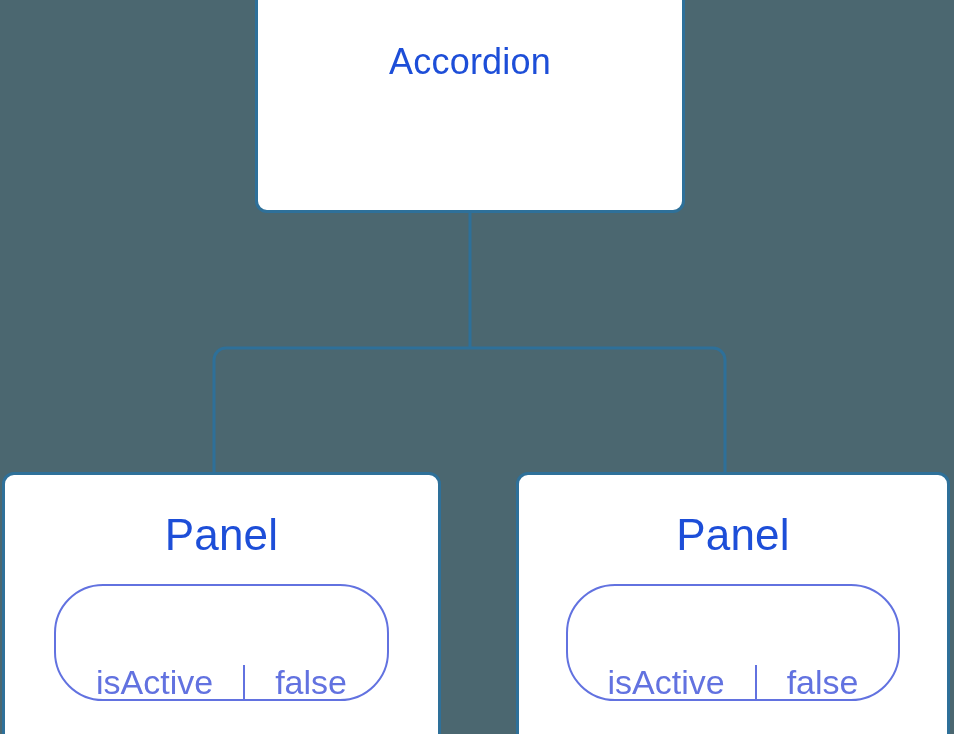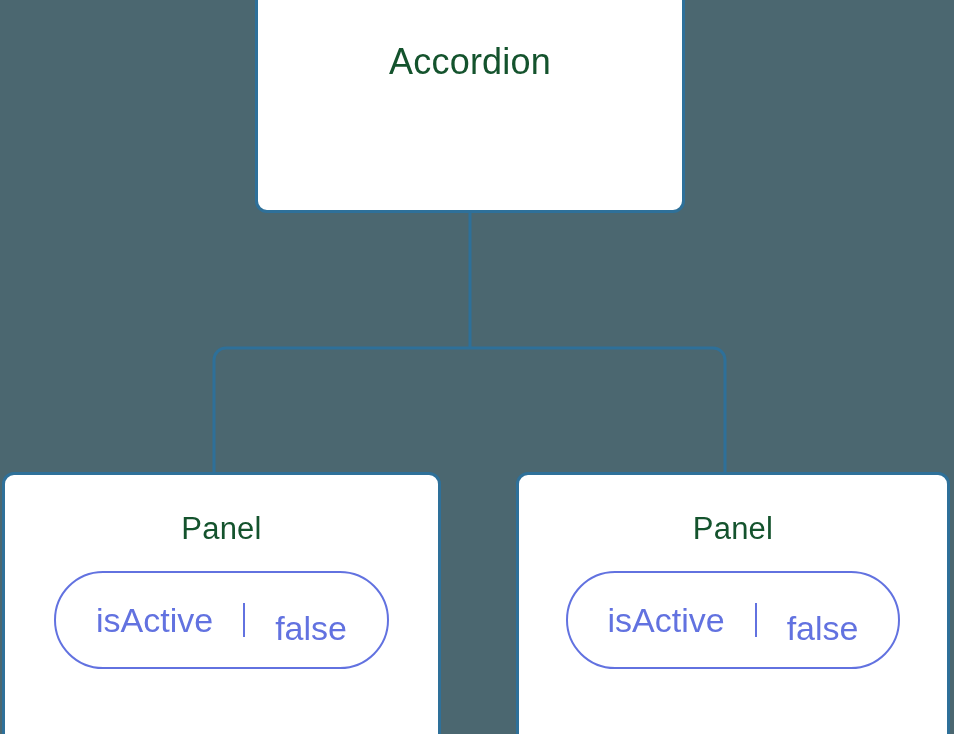--- a/index.html
+++ b/index.html
@@ -48,21 +48,21 @@
     left: 255px;
     top: -90px;
     width: 430px;
     height: 303px;
     display: flex;
     align-items: center;
     justify-content: center;
   }
 
   .node-title {
-    color: #14532d;
+    color: #1d4ed8;
     font-size: 36px;
     line-height: 1;
     letter-spacing: 0.2px;
     white-space: nowrap;
   }
 
   
   .panel-node {
     top: 472px;
     height: 300px;
@@ -77,29 +77,29 @@
     left: 2px;
     width: 439px;
   }
 
   #node-panel-right {
     left: 516px;
     width: 434px;
   }
 
   .panel-node .node-title {
-    font-size: 31px;
+    font-size: 44px;
   }
 
   
   .state-pill {
     margin-top: 27px;
     display: flex;
-    align-items: center;
-    height: 98px;
+    align-items: flex-end;
+    height: 117px;
     border: 2px solid #6272E0;
     border-radius: 49px;
     background: #FFFFFF;
     box-sizing: border-box;
     overflow: hidden;
   }
 
   .state-key,
   .state-value {
     display: flex;

